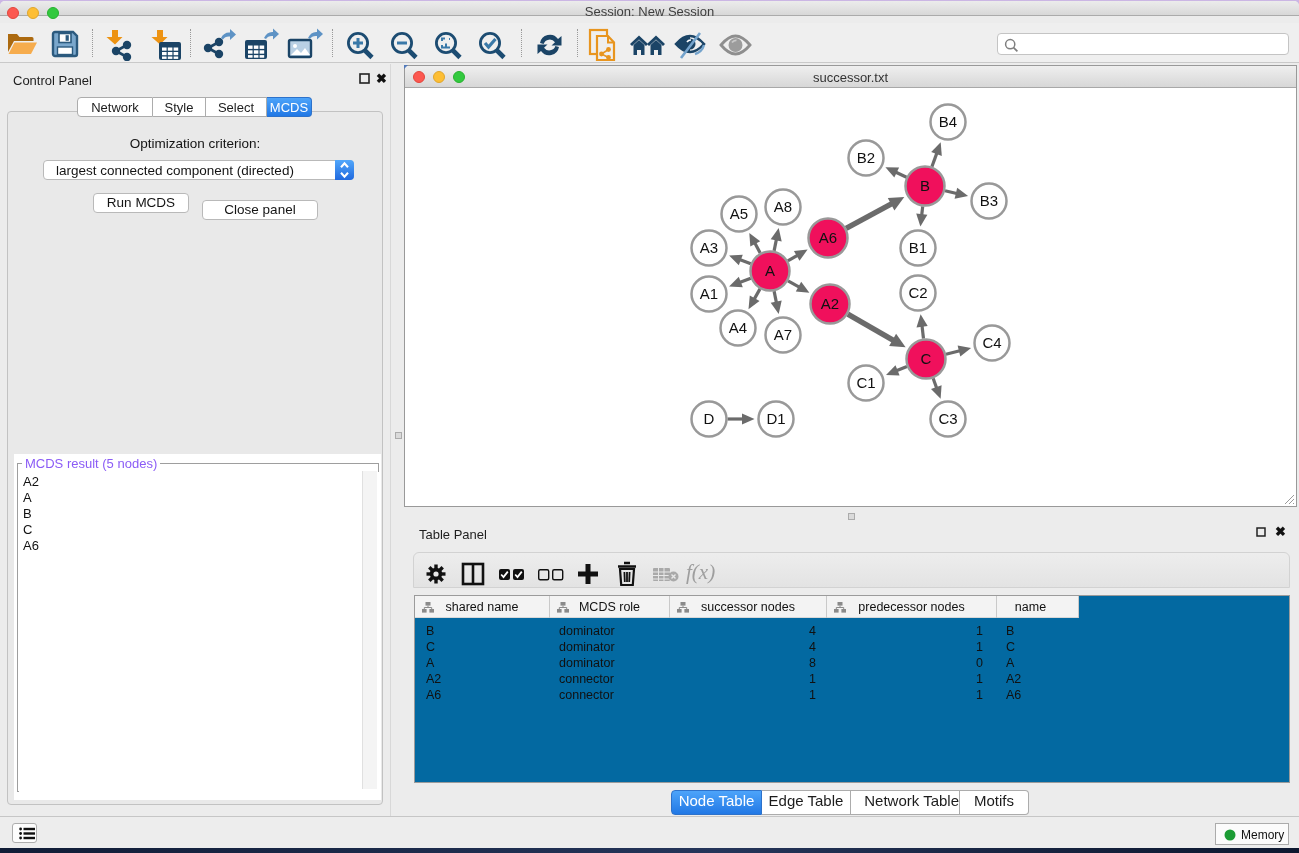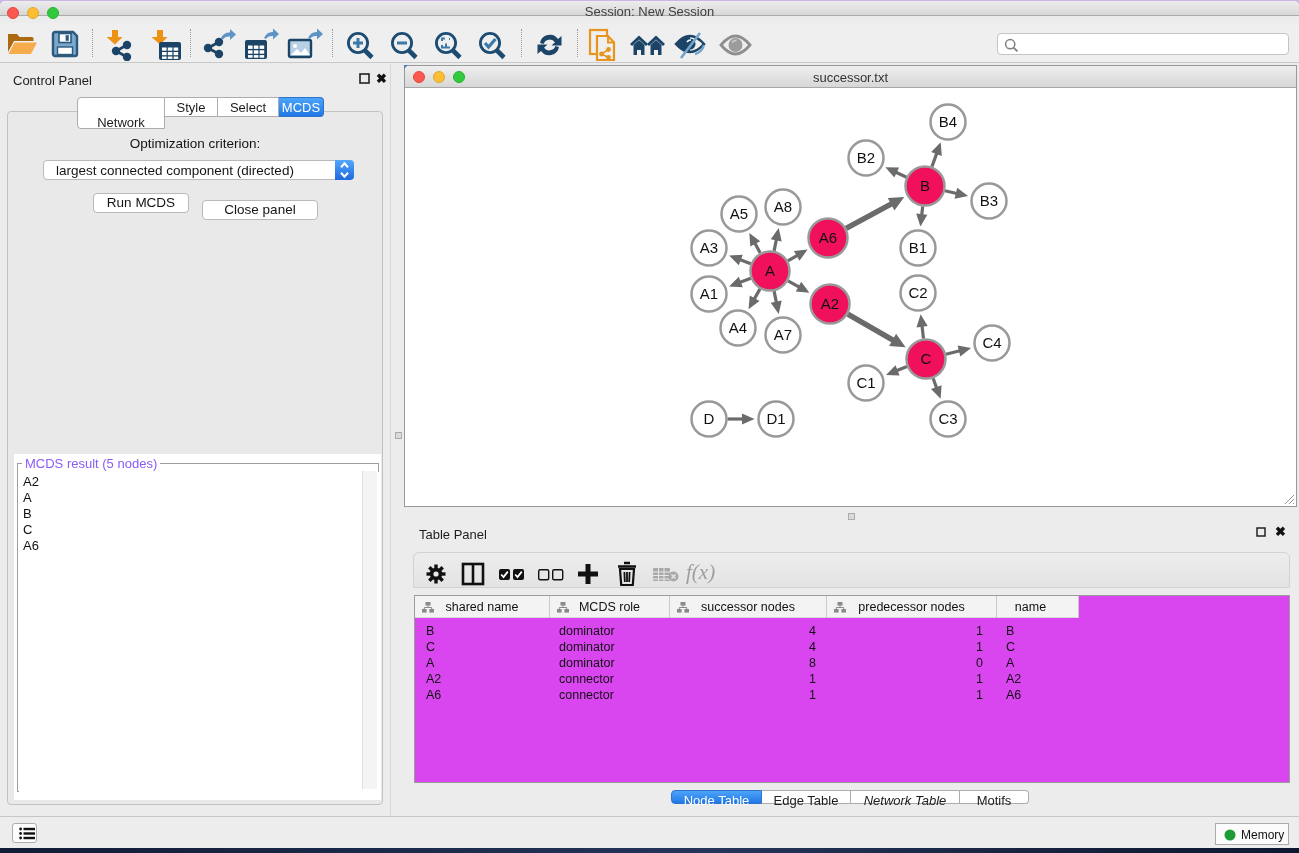--- a/index.html
+++ b/index.html
@@ -32,27 +32,27 @@
 #grouptitle { position:absolute; left:4px; top:-8px; background:#FFF; padding:0 3px; font-size:13px; color:#8b5cf6; }
 #cp-list { position:absolute; left:1px; top:8px; width:360px; height:320px; background:#FFF; font-size:13px; color:#111; padding:2px 0 0 4px; line-height:16px; }
 #cp-scroll { position:absolute; right:4px; top:17px; width:15px; height:318px; background:#F4F4F4; border-left:1px solid #E0E0E0; }
 
 #netwin { position:absolute; left:404px; top:1px; width:893px; height:442px; background:#FFF; border:1px solid #999999; }
 #nettitle { position:absolute; left:0; top:0; width:100%; height:22px; background:linear-gradient(#EFEFEF,#D7D7D7); border-bottom:1px solid #A8A8A8; }
 #netname { position:absolute; top:4px; width:100%; text-align:center; font-size:13px; color:#333; }
 
 #tp-title { position:absolute; left:419px; top:463px; font-size:13px; color:#1E1E1E; }
 #tp-toolbar { position:absolute; left:413px; top:488px; width:877px; height:36px; background:linear-gradient(#EDEDED,#E3E3E3); border:1px solid #D2D2D2; border-radius:6px 6px 0 0; }
-#tp-table { position:absolute; left:414px; top:531px; width:876px; height:188px; background:#d946ef; border:1px solid #9B9B9B; }
+#tp-table { position:absolute; left:414px; top:531px; width:876px; height:188px; background:#0369a1; border:1px solid #9B9B9B; }
 #tp-header { position:absolute; left:0; top:0; width:664px; height:22px; background:#F3F3F3; border-bottom:1px solid #D8D8D8; }
 .hcol { position:absolute; top:0; height:22px; border-right:1px solid #C9C9C9; }
 .hlabel { position:absolute; top:4px; width:100%; text-align:center; font-size:12.5px; color:#111; }
 .trow { position:absolute; font-size:12.5px; color:#111; }
 .tabrow2 { position:absolute; left:671px; top:726px; display:flex; }
-.tab2 { height:14px; line-height:20px; font-size:13px; color:#1C1C1C; background:#FFF; border:1px solid #ACACAC; border-left:none; padding:0 12px; }
+.tab2 { height:25px; line-height:20px; font-size:15px; color:#1C1C1C; background:#FFF; border:1px solid #ACACAC; border-left:none; padding:0 12px; }
 .tab2.first { border-left:1px solid #ACACAC; border-radius:4px 0 0 4px; }
 .tab2.last { border-radius:0 4px 4px 0; }
 .tab2.sel { background:linear-gradient(#4DA4FA,#2178E5); color:#FFF; border-color:#2D72CB; }
 #statusbar { position:absolute; left:0; top:815px; width:1299px; height:32px; background:#EDEDED; border-top:1px solid #C6C6C6; }
 #listbtn { position:absolute; left:12px; top:6px; width:25px; height:20px; background:#FDFDFD; border:1px solid #ADADAD; border-radius:3px; }
 #membtn { position:absolute; right:10px; top:6px; width:74px; height:22px; background:#FBFBFB; border:1px solid #ABABAB; font-size:12px; color:#111; }
 #deskbottom { position:absolute; left:0; top:848px; width:1299px; height:5px; background:linear-gradient(90deg,#101C36,#1B2A4A 30%,#25355A 55%,#16233F 80%,#0D1830); }
 .grip { position:absolute; width:7px; height:7px; background:#DADADA; border:1px solid #ABABAB; }
 </style>
 </head>
@@ -224,21 +224,21 @@
   </div>
   <div id="main">
     <div class="abs" style="left:390px;top:0;width:1px;height:753px;background:#D8D8D8;"></div>
 
     <div id="cp-title">Control Panel</div>
     <div class="panbtns" style="left:359px;top:8px;"><svg width="11" height="11">
           <rect x="1" y="1" width="9" height="9" fill="none" stroke="#222" stroke-width="1.6"></rect>
         </svg></div>
     <div class="panbtns" style="left:376px;top:7px;font-weight:bold;">✖</div>
     <div class="tabrow" style="left:77px;top:33px;">
-      <div class="tab first" style="width:88px;padding:15px;">Network</div>
+      <div class="tab first" style="width:76px;padding:0;">Network</div>
       <div class="tab" style="width:53px;padding:0;">Style</div>
       <div class="tab" style="width:61px;padding:0;">Select</div>
       <div class="tab last sel" style="width:45px;padding:0;">MCDS</div>
     </div>
     <div id="cp-body">
       <div id="dropdown">largest connected component (directed)
         <div id="dd-btn"><svg width="19" height="20" viewBox="0 0 19 20">
               <path d="M6 7.2 L9.5 3.4 L13 7.2" fill="none" stroke="#FFF" stroke-width="2.1"></path>
               <path d="M6 12.8 L9.5 16.6 L13 12.8" fill="none" stroke="#FFF" stroke-width="2.1"></path>
             </svg></div>
@@ -494,21 +494,21 @@
         <div class="trow" style="left:591px;top:76px;">A2</div>
       <div class="trow" style="left:11px;top:92px;">A6</div>
         <div class="trow" style="left:144px;top:92px;">connector</div>
         <div class="trow" style="left:385px;top:92px;width:16px;text-align:right;">1</div>
         <div class="trow" style="left:552px;top:92px;width:16px;text-align:right;">1</div>
         <div class="trow" style="left:591px;top:92px;">A6</div>
     </div>
     <div class="tabrow2">
       <div class="tab2 first sel" style="width:91px;padding:0;text-align:center;">Node Table</div>
       <div class="tab2" style="width:89px;padding:0;text-align:center;">Edge Table</div>
-      <div class="tab2" style="width:109px;padding:0;text-align:center;font-style:italic;">Network Table</div>
+      <div class="tab2" style="width:109px;padding:0;text-align:right;">Network Table</div>
       <div class="tab2 last" style="width:69px;padding:0;text-align:center;">Motifs</div>
     </div>
   </div>
   <div id="statusbar">
     <div id="listbtn">
         <svg class="abs" style="left:6px;top:3px;" width="16" height="13" viewBox="0 0 16 13">
           <g fill="#111">
             <circle cx="1.6" cy="2" r="1.4"></circle>
             <circle cx="1.6" cy="6.5" r="1.4"></circle>
             <circle cx="1.6" cy="11" r="1.4"></circle>

